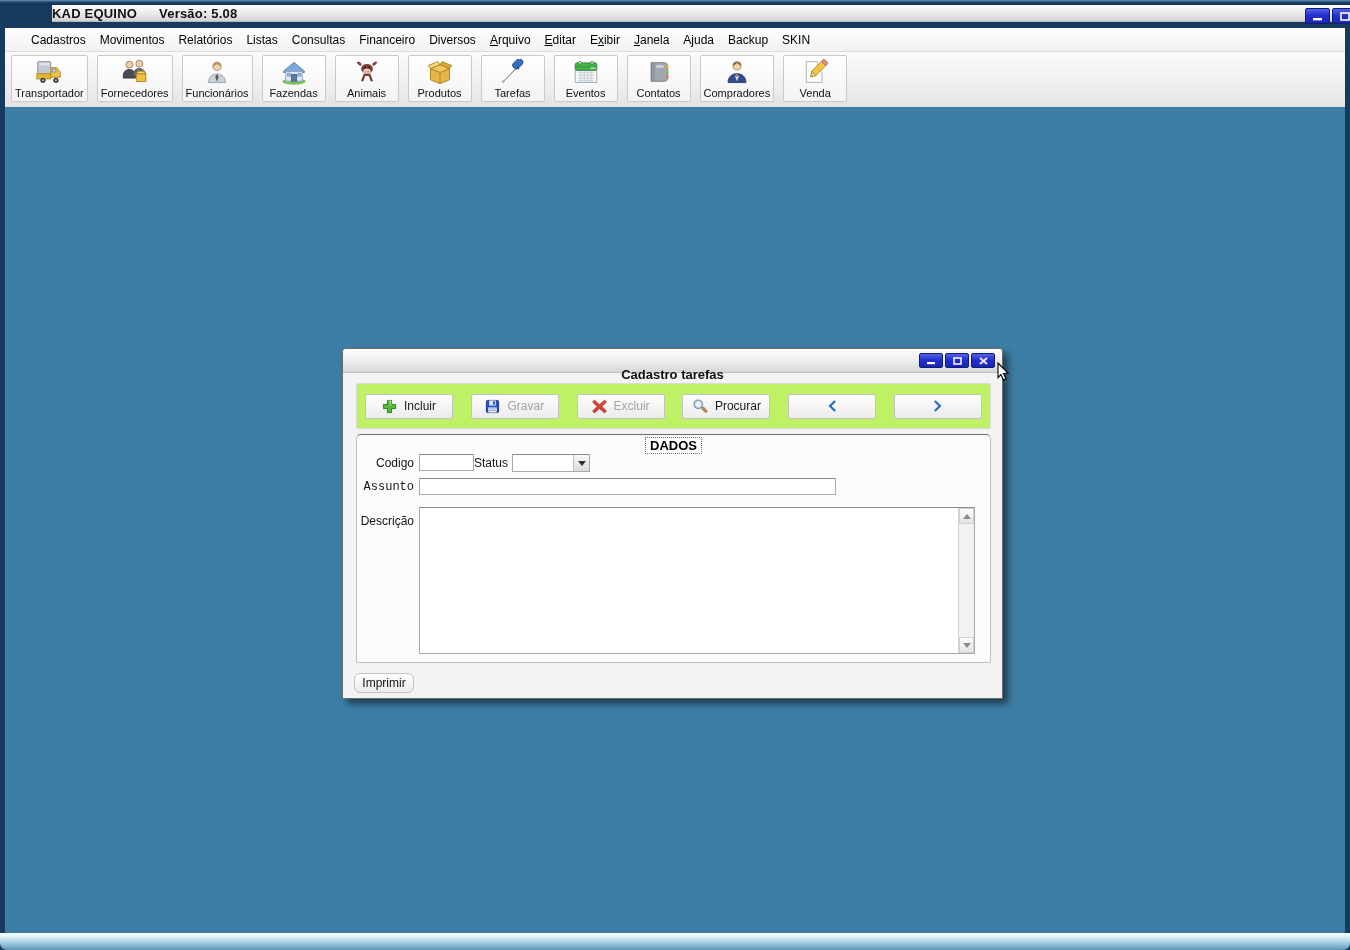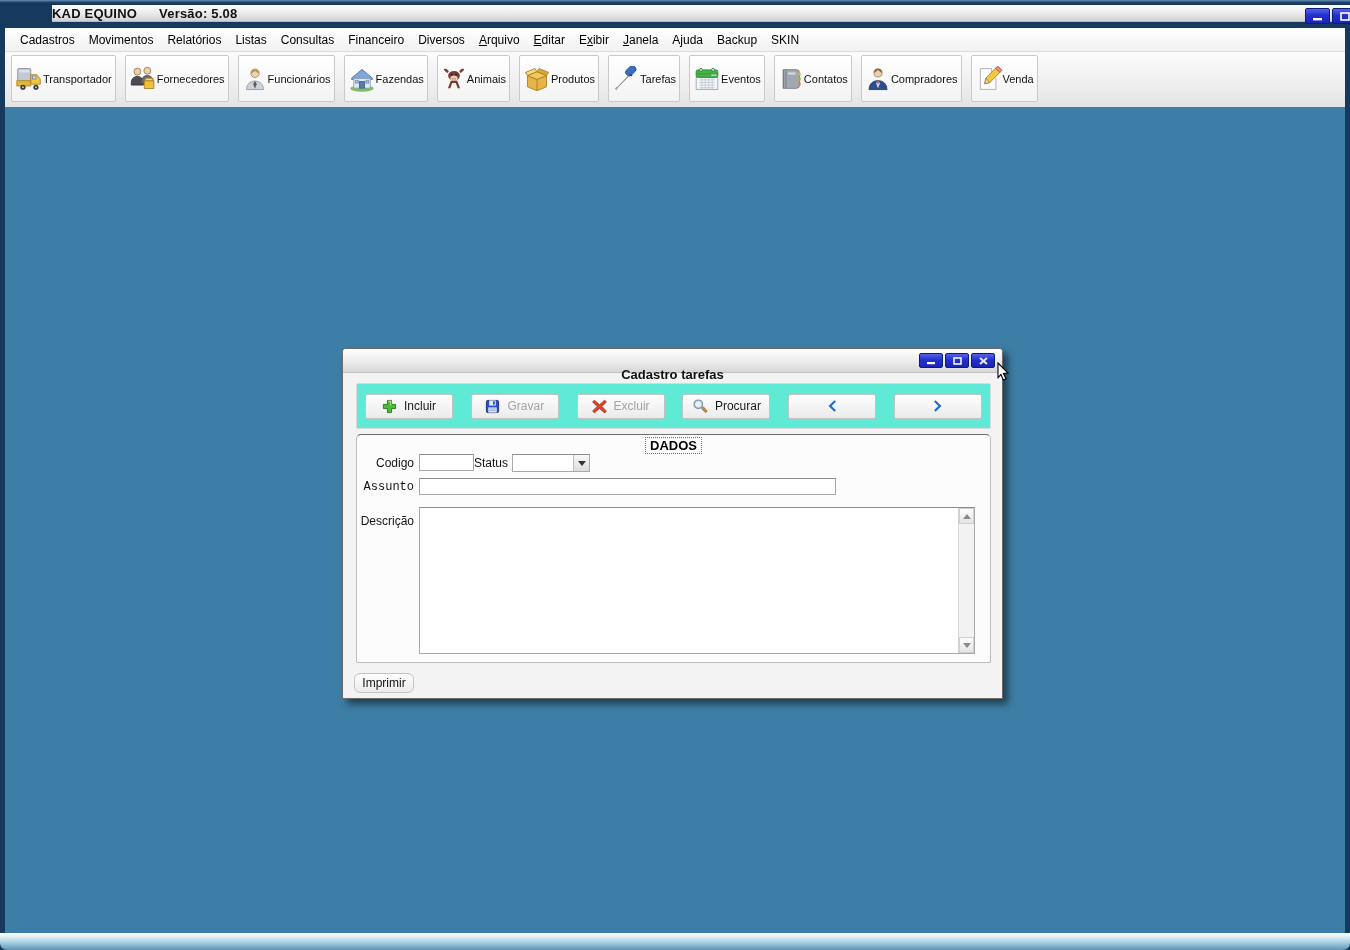--- a/index.html
+++ b/index.html
@@ -27,36 +27,36 @@
   .winbtn {
     width:25px; height:16px; border:1px solid #0a1e78; border-radius:2px;
     background:linear-gradient(#5563e8,#2430cf 45%,#1a24b4);
     display:flex; align-items:center; justify-content:center; cursor:default;
   }
   .winbtn svg { display:block; }
   
   .menubar {
     position:absolute; left:5px; top:28px; width:1340px; height:24px;
     background:linear-gradient(#ffffff,#f1f1f1);
-    display:flex; align-items:center; padding-left:8px;
+    display:flex; align-items:center; padding-left:19px;
     border-bottom:1px solid #dcdcdc;
   }
   .menu-item { font-size:12px; color:#000; padding:3px 7px; white-space:nowrap; }
   .menu-item u { text-decoration:underline; }
   
   .toolbar {
     position:absolute; left:5px; top:52px; width:1340px; height:55px;
     background:linear-gradient(#fbfbfb,#ececec 70%,#e2e2e2);
     display:flex; align-items:center; gap:9px; padding:2px 0 4px 6px;
   }
   .tbtn {
     height:47px; min-width:64px; padding:1px 3px 0 3px;
     background:linear-gradient(#ffffff,#f3f3f3);
     border:1px solid #c9c9c9; border-radius:2px;
-    display:flex; flex-direction:row; align-items:center; justify-content:flex-start;
+    display:flex; flex-direction:column; align-items:center; justify-content:flex-start;
   }
   .tbtn .ticon { height:30px; display:flex; align-items:center; justify-content:center; }
   .tbtn .tlabel { font-size:11px; color:#111; line-height:13px; white-space:nowrap; }
   
   .client {
     position:absolute; left:5px; top:107px; width:1340px; height:826px;
     background:var(--client-bg,#3d7ea6); overflow:hidden;
   }
   
   .bottombar {
@@ -77,21 +77,21 @@
   }
   .dlg-title { font-size:13px; font-weight:bold; color:#101010;margin-top:28px; }
   .dlg-winbtns { position:absolute; right:7px; top:4px; display:flex; gap:2px; }
   .dlg-winbtn {
     width:24px; height:15px; border:1px solid #0a1e78; border-radius:2px;
     background:linear-gradient(#5563e8,#2430cf 45%,#1a24b4);
     display:flex; align-items:center; justify-content:center;
   }
   .dlg-btnrow {
     position:absolute; left:13px; top:34px; width:635px; height:46px;
-    background:#5eead4; border:1px solid #dadada; border-radius:2px;
+    background:#bef264; border:1px solid #dadada; border-radius:2px;
     display:flex; align-items:center; justify-content:space-between; padding:0 8px;
   }
   .dbtn {
     width:88px; height:25px; background:linear-gradient(#fefefe,#ebebeb);
     border:1px solid #c3c3c3; border-radius:2px;
     display:flex; align-items:center; justify-content:center; gap:7px;
     font-size:12px; color:#1a1a1a;
   }
   .dbtn.disabled { color:#a3a3a3; }
   

